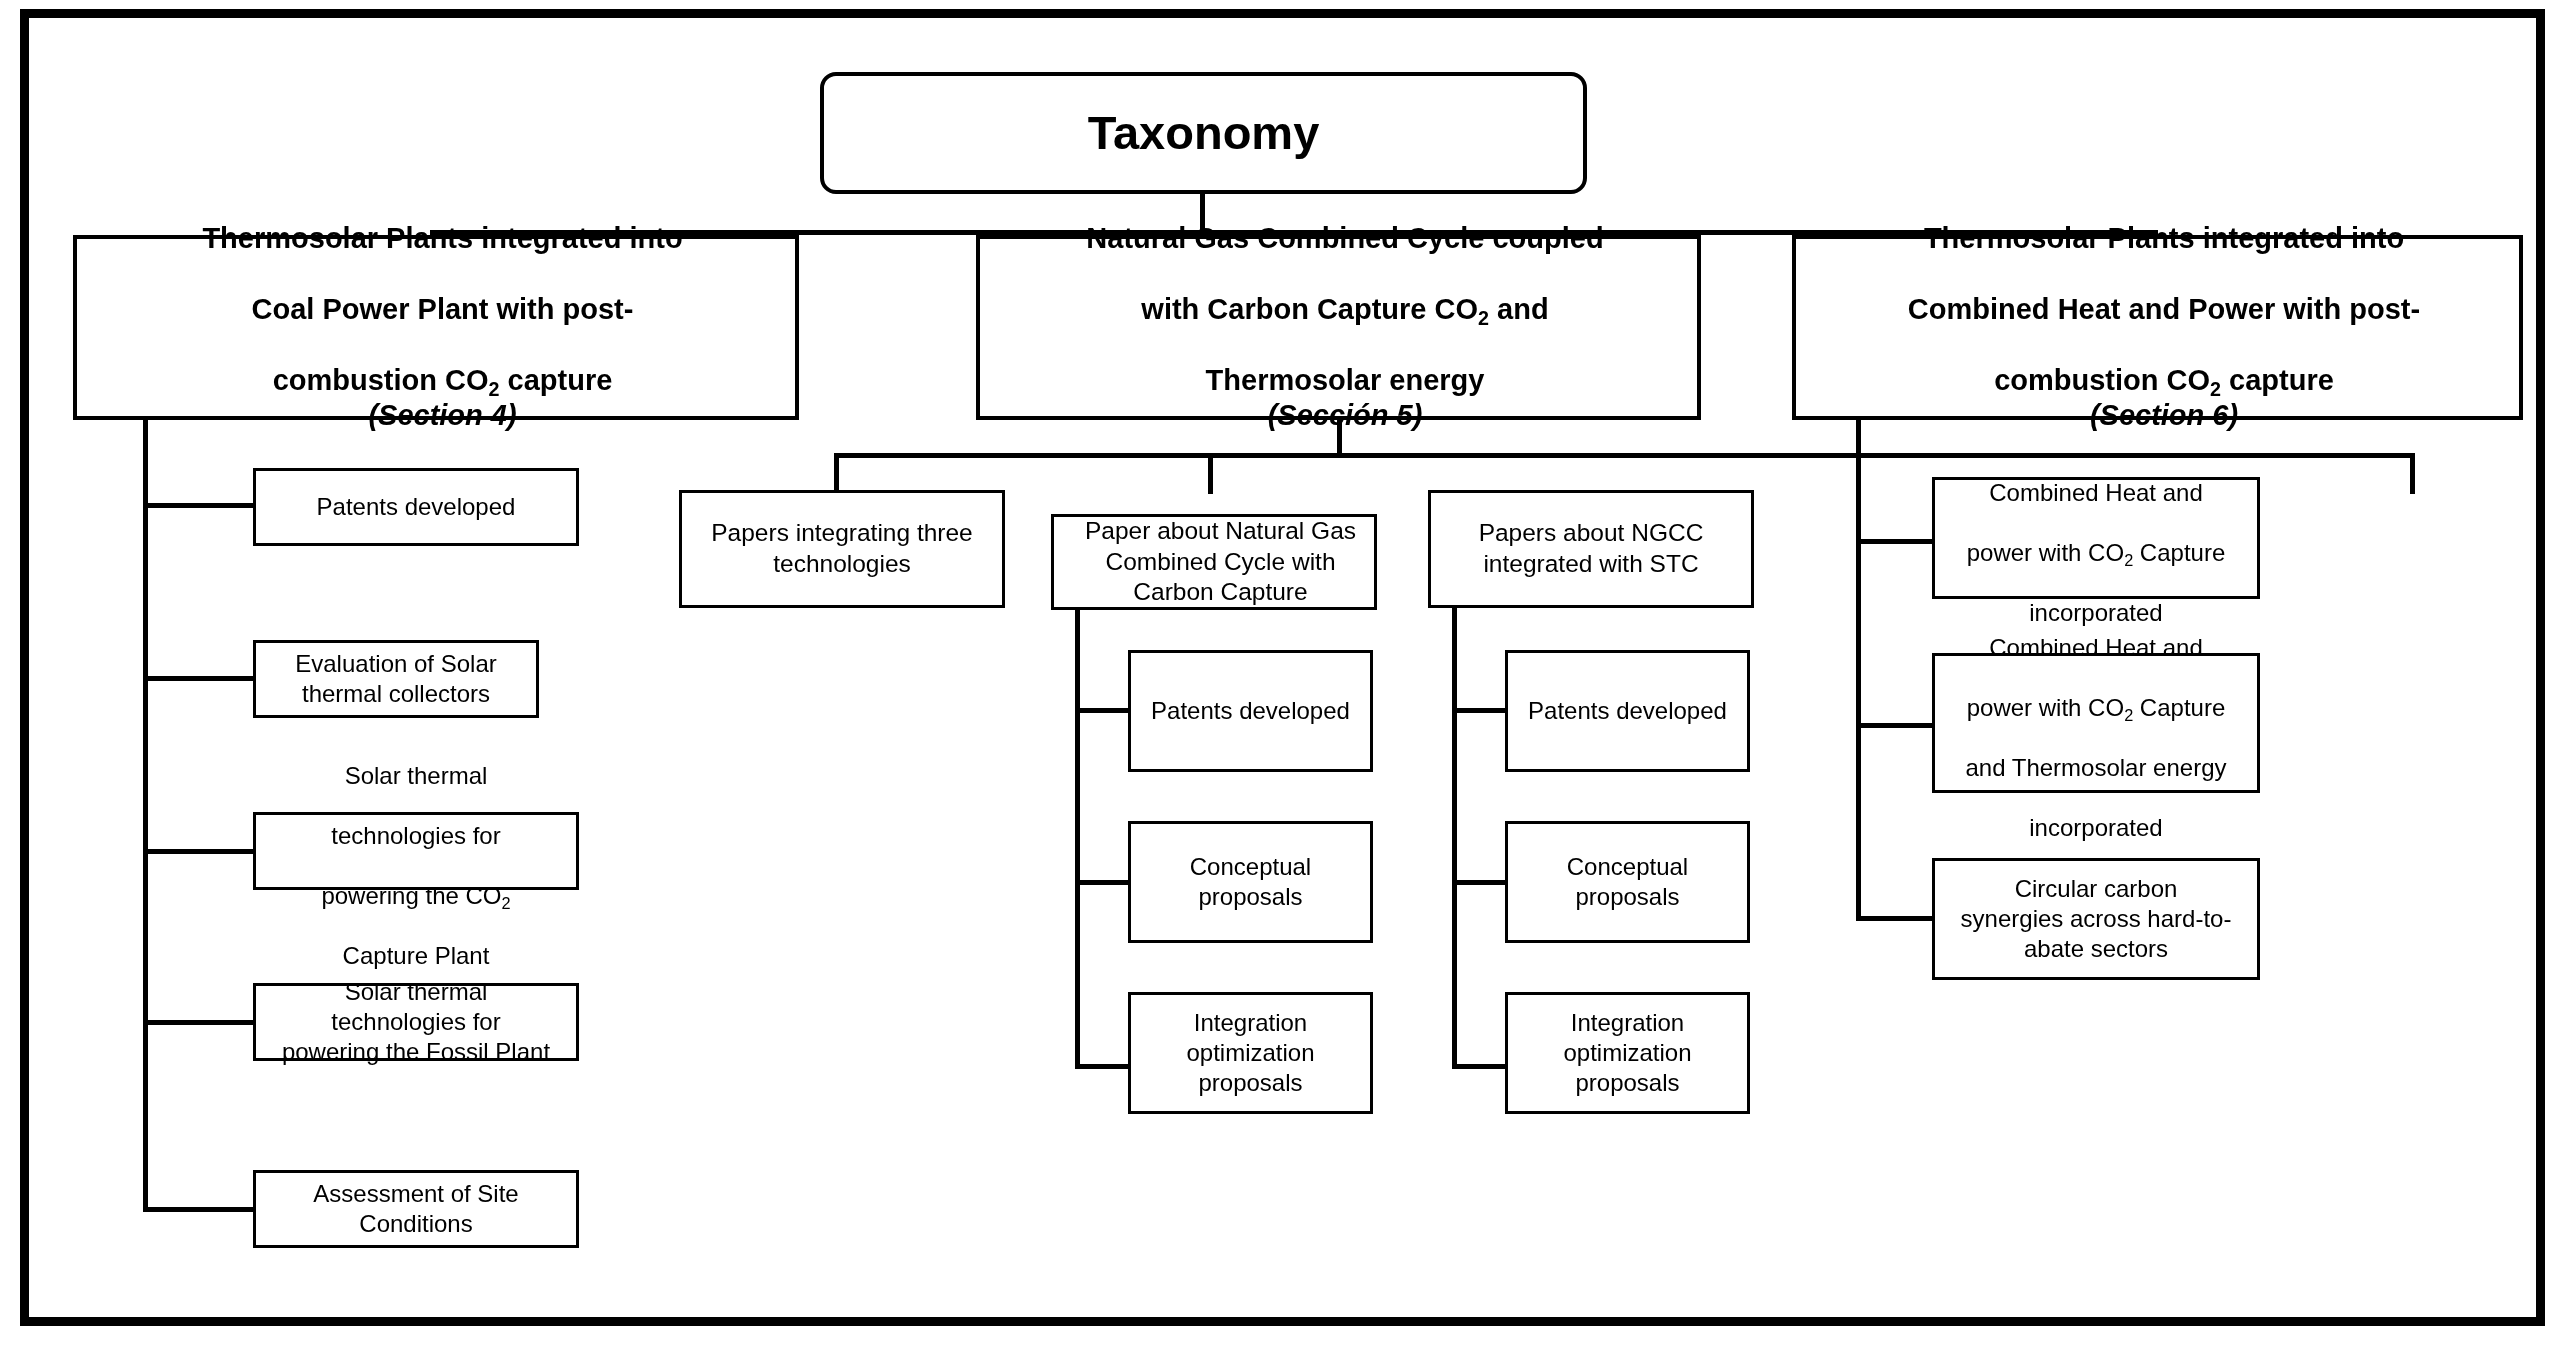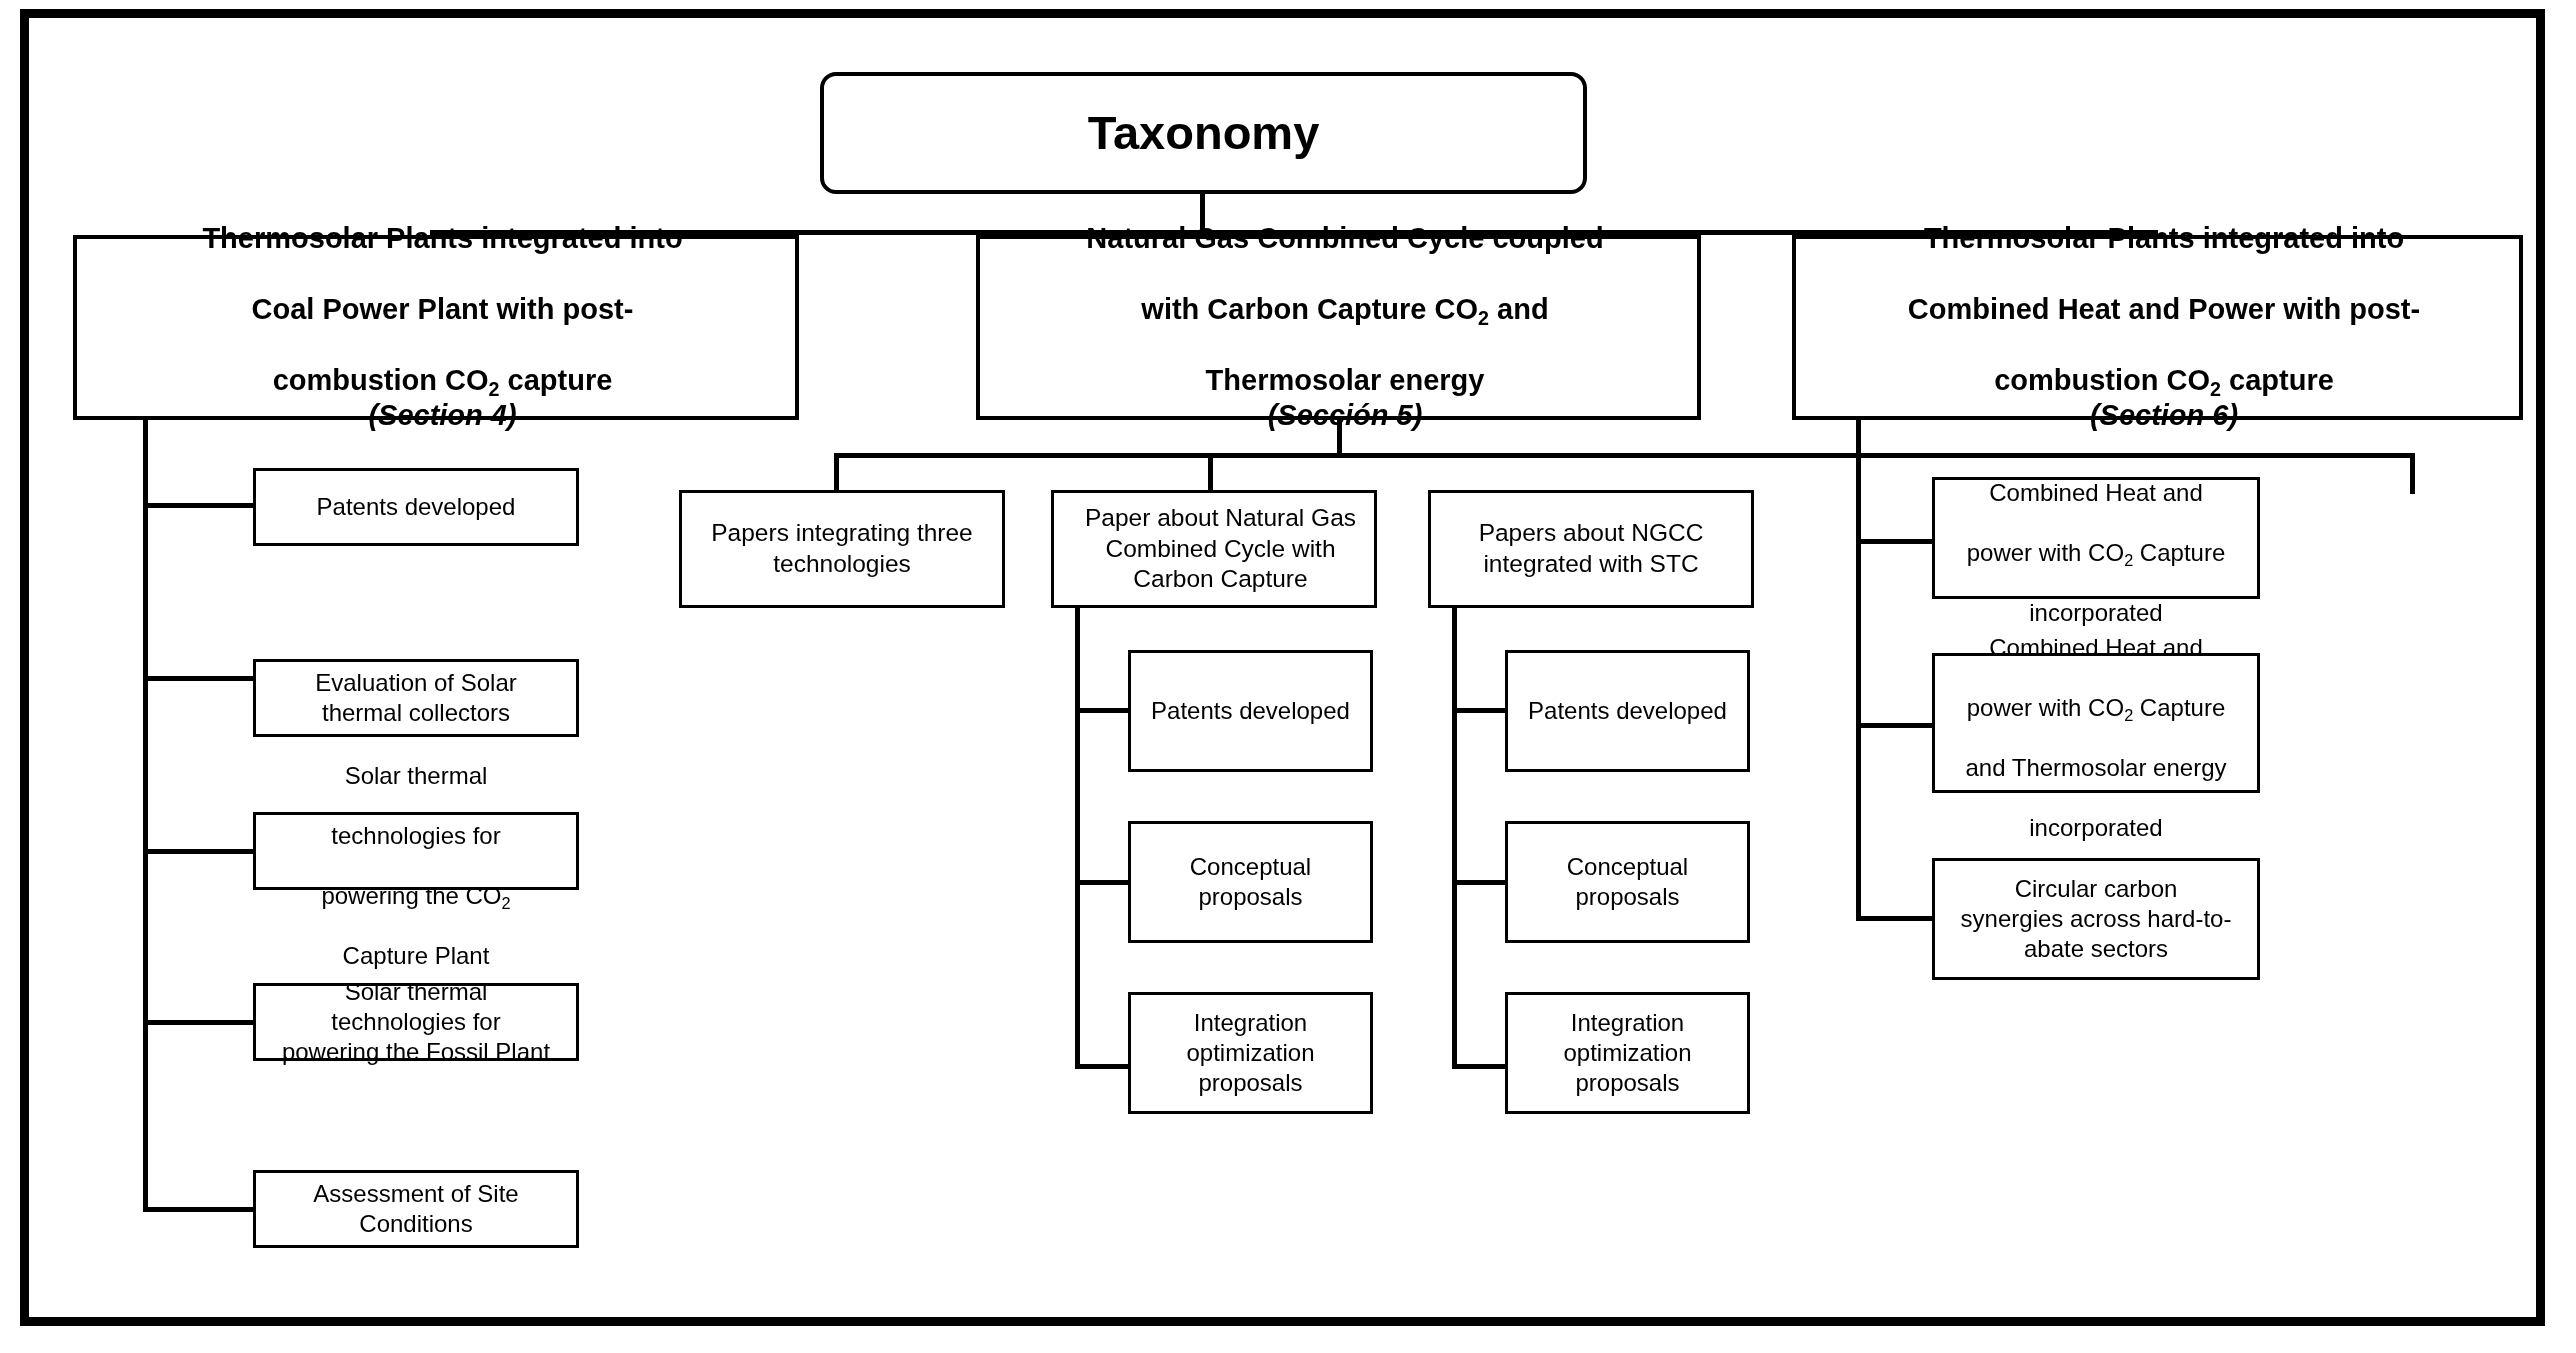--- a/index.html
+++ b/index.html
@@ -122,21 +122,21 @@
   <div class="conn" style="left:143px; top:503px; width:111px; height:4.9px;"></div>
   <div class="conn" style="left:143px; top:676px; width:111px; height:4.9px;"></div>
   <div class="conn" style="left:143px; top:849px; width:111px; height:4.9px;"></div>
   <div class="conn" style="left:143px; top:1020px; width:111px; height:4.9px;"></div>
   <div class="conn" style="left:143px; top:1207px; width:111px; height:4.9px;"></div>
 
   <div class="node leaf" style="left:253px; top:468px; width:326px; height:78px;">
     <span class="txt">Patents developed</span>
   </div>
 
-  <div class="node leaf" style="left:253px; top:640px; width:326px; height:78px;margin-top:19px;">
+  <div class="node leaf" style="left:253px; top:640px; width:286px; height:78px;">
     <span class="txt">Evaluation of Solar
 thermal collectors</span>
   </div>
 
   <div class="node leaf" style="left:253px; top:812px; width:326px; height:78px;">
     <span class="txt">
       <span>Solar thermal</span><br>
       <span>technologies for</span><br>
       <span><span>powering the CO</span><sub>2</sub></span><br>
       <span>Capture Plant</span>
@@ -167,21 +167,21 @@
   <div class="conn" style="left:834px; top:453px; width:1581px; height:4.9px;"></div>
   <div class="conn" style="left:834px; top:453px; width:4.9px; height:41px;"></div>
   <div class="conn" style="left:1208px; top:453px; width:4.9px; height:41px;"></div>
   <div class="conn" style="left:2410px; top:453px; width:4.9px; height:41px;"></div>
 
   <div class="node leaf wide" style="left:679px; top:490px; width:326px; height:118px;">
     <span class="txt">Papers integrating three
 technologies</span>
   </div>
 
-  <div class="node leaf wide" style="left:1051px; top:490px; width:326px; height:118px;padding-left:13px;">
+  <div class="node leaf wide" style="left:1051px; top:514px; width:326px; height:96px;padding-left:13px;">
     <span class="txt">Paper about Natural Gas
 Combined Cycle with
 Carbon Capture</span>
   </div>
 
   <div class="node leaf wide" style="left:1428px; top:490px; width:326px; height:118px;text-align:center;">
     <span class="txt">Papers about NGCC
 integrated with STC</span>
   </div>
 

